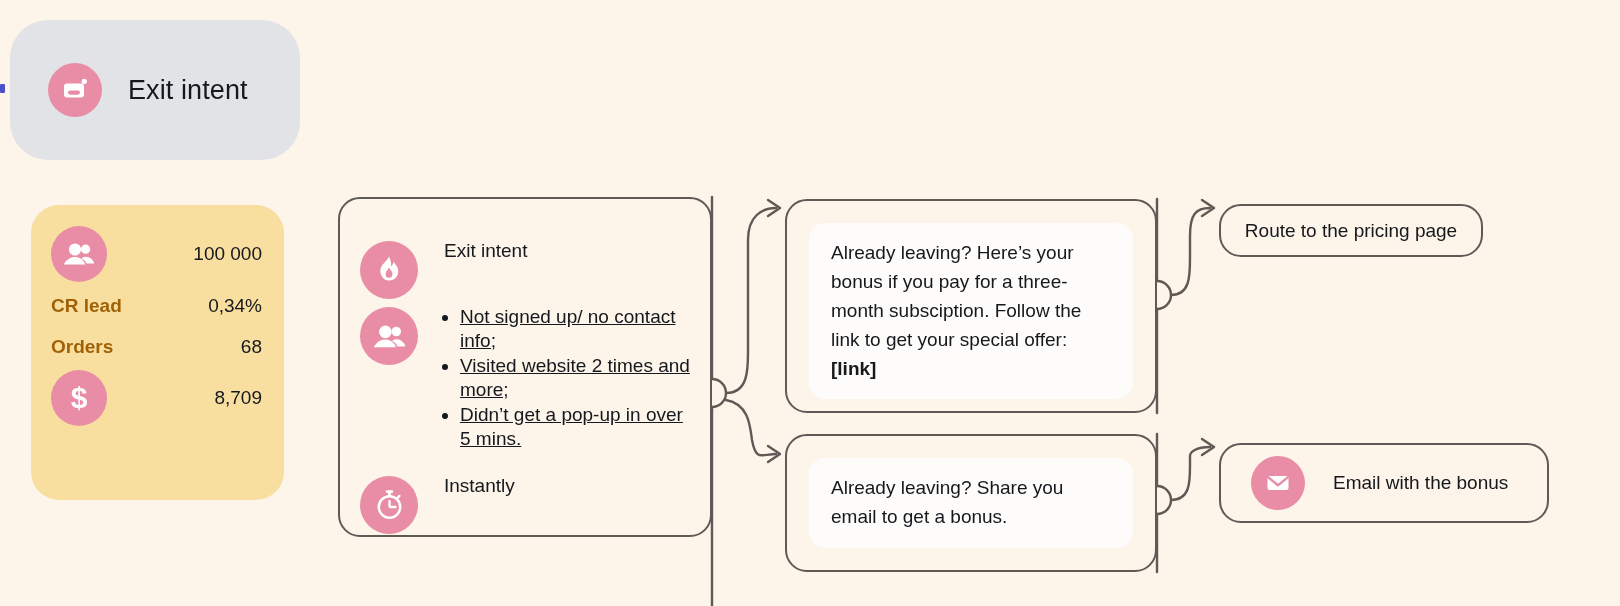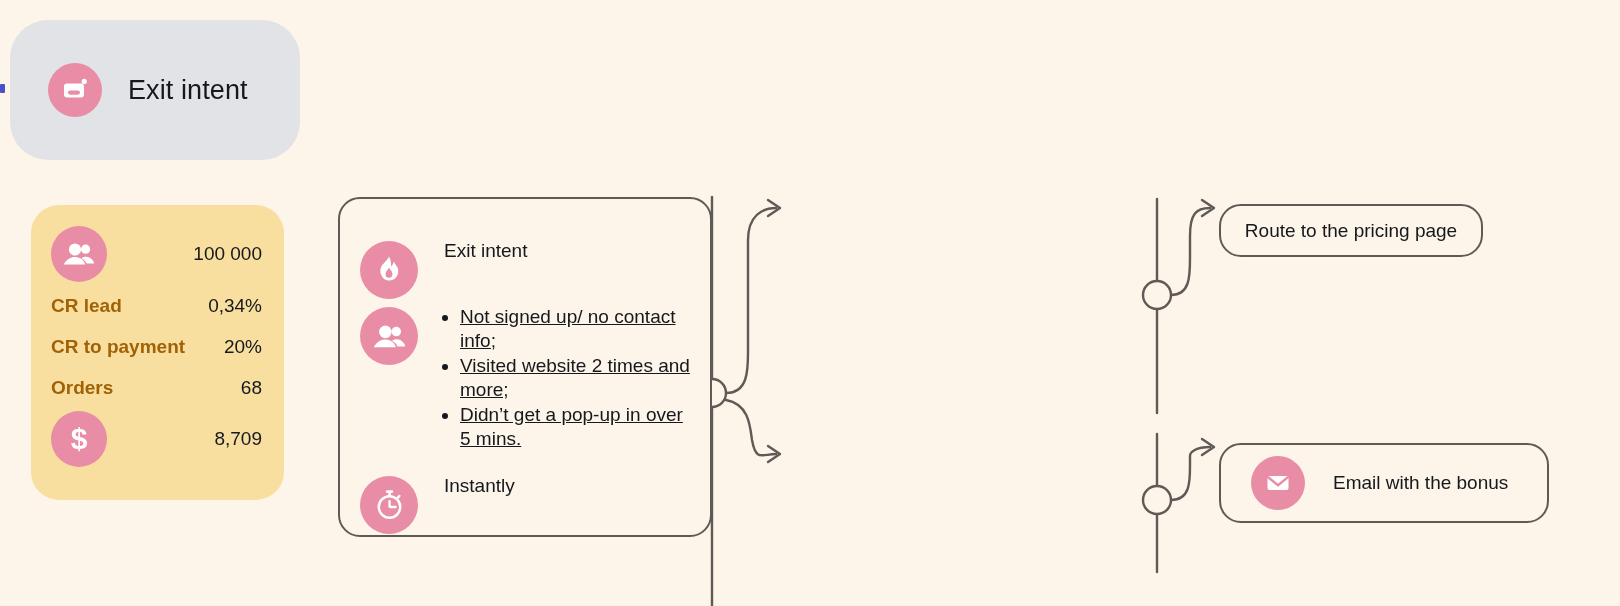--- a/index.html
+++ b/index.html
@@ -228,24 +228,20 @@
         </svg>
       </div>
       <div class="stat-value">100 000</div>
     </div>
 
     <div class="stat-row">
       <div class="stat-label">CR lead</div>
       <div class="stat-value">0,34%</div>
     </div>
 
-    <div class="stat-row">
-      <div class="stat-label">CR to payment</div>
-      <div class="stat-value">20%</div>
-    </div>
 
     <div class="stat-row">
       <div class="stat-label">Orders</div>
       <div class="stat-value">68</div>
     </div>
 
     <div class="stat-row icon-row">
       <div class="pill-icon" style="width:56px;height:56px">
         <svg width="34" height="34" viewBox="0 0 34 34">
           <text x="17" y="26.5" text-anchor="middle" font-size="30" font-family="'Liberation Sans', sans-serif" font-weight="700" fill="#ffffff">$</text>
@@ -297,21 +293,32 @@
           <rect x="14.7" y="4.2" width="2.6" height="4" fill="#ffffff"></rect>
           <rect x="23.4" y="6.2" width="2.4" height="5.2" rx="1.2" fill="#ffffff" transform="rotate(42 24.6 8.8)"></rect>
           <rect x="14.9" y="11.6" width="2.3" height="7.6" rx="1.15" fill="#ffffff"></rect>
           <rect x="16" y="17.3" width="7" height="2.3" rx="1.15" fill="#ffffff"></rect>
         </svg>
       </div>
       <div class="trig-text">Instantly</div>
     </div>
   </div>
 
-
+  <div class="card flow-card msg-card" id="card-msg-1">
+    <div class="bubble">
+      <span>Already leaving? Here’s your bonus if you pay for a three-month subsciption.
+Follow the link to get your special offer: </span><b>[link]</b>
+    </div>
+  </div>
+
+  <div class="card flow-card msg-card" id="card-msg-2">
+    <div class="bubble">
+      <span>Already leaving? Share you email to get a bonus.</span>
+    </div>
+  </div>
 
   <div class="card flow-card" id="card-route">
     <div class="action-label">Route to the pricing page</div>
   </div>
 
   <div class="card flow-card" id="card-email">
     <div class="pill-icon" style="width:54px;height:54px">
       <svg width="30" height="30" viewBox="0 0 30 30">
         <rect x="4.5" y="8" width="21" height="14" rx="2.6" fill="#ffffff"></rect>
         <path d="M5.6 9.6 L15 17.2 L24.4 9.6" fill="none" stroke="#E88DA5" stroke-width="2.4" stroke-linecap="round" stroke-linejoin="round"></path>

